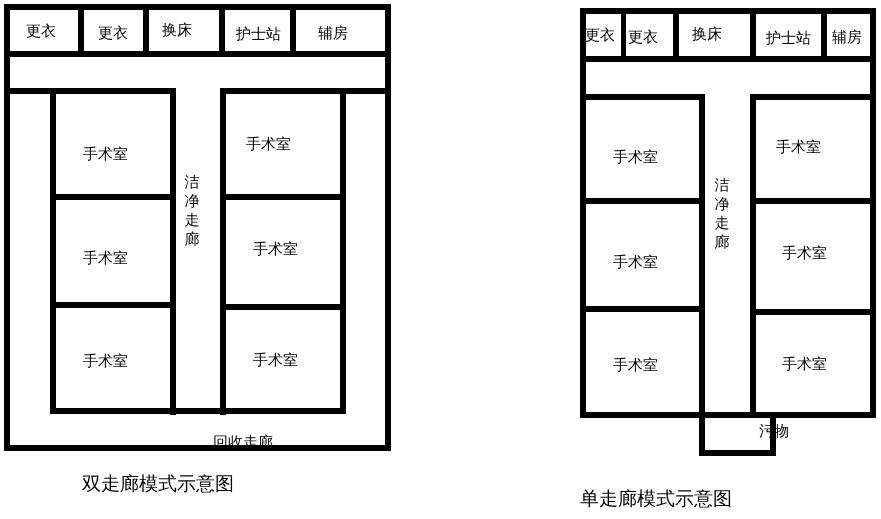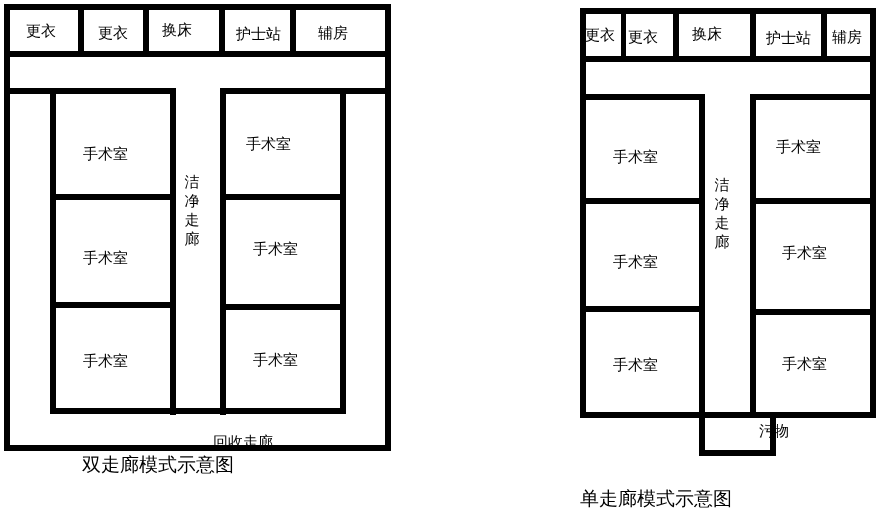--- a/index.html
+++ b/index.html
@@ -53,21 +53,21 @@
   <span class="lbl" style="left:83px;top:250px;">手术室</span>
   <span class="lbl" style="left:83px;top:353px;">手术室</span>
   <span class="lbl" style="left:246px;top:136px;">手术室</span>
   <span class="lbl" style="left:253px;top:241px;">手术室</span>
   <span class="lbl" style="left:253px;top:352px;">手术室</span>
 
   <span class="vlbl" style="left:183px;top:173px;">洁净走廊</span>
 
   <span class="lbl" style="left:213px;top:426px;margin-top:8px;">回收走廊</span>
 
-  <span class="cap cap-serif" style="left:82px;top:453px;">双走廊模式示意图</span>
+  <span class="cap cap-serif" style="left:82px;top:472px;">双走廊模式示意图</span>
 </div>
 
 <div class="diagram">
 
   <div class="wall" style="left:580px;top:8px;width:296px;height:6px;"></div>
   <div class="wall" style="left:580px;top:8px;width:6px;height:410px;"></div>
   <div class="wall" style="left:870px;top:8px;width:6px;height:410px;"></div>
 
   <div class="wall" style="left:580px;top:56px;width:296px;height:6px;"></div>
   <div class="wall" style="left:621px;top:8px;width:5px;height:52px;"></div>

